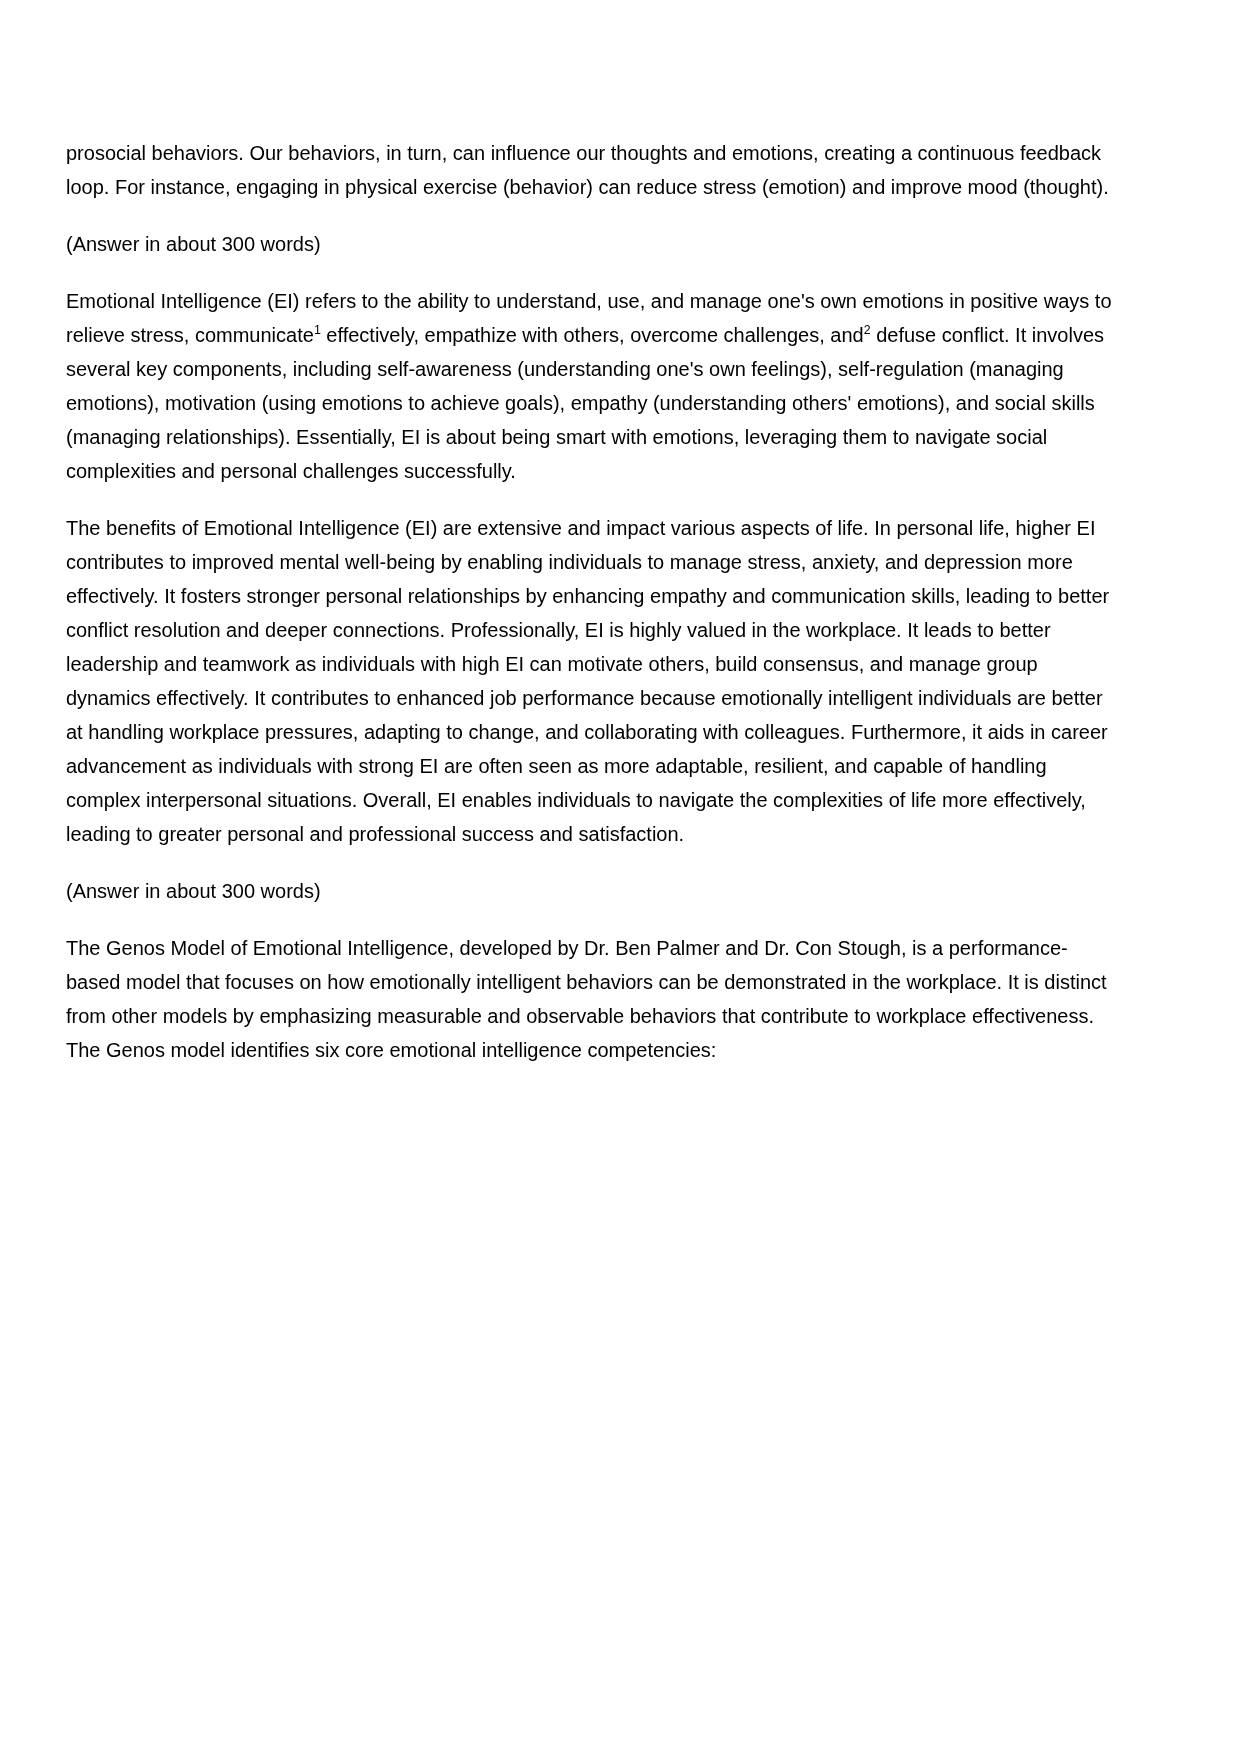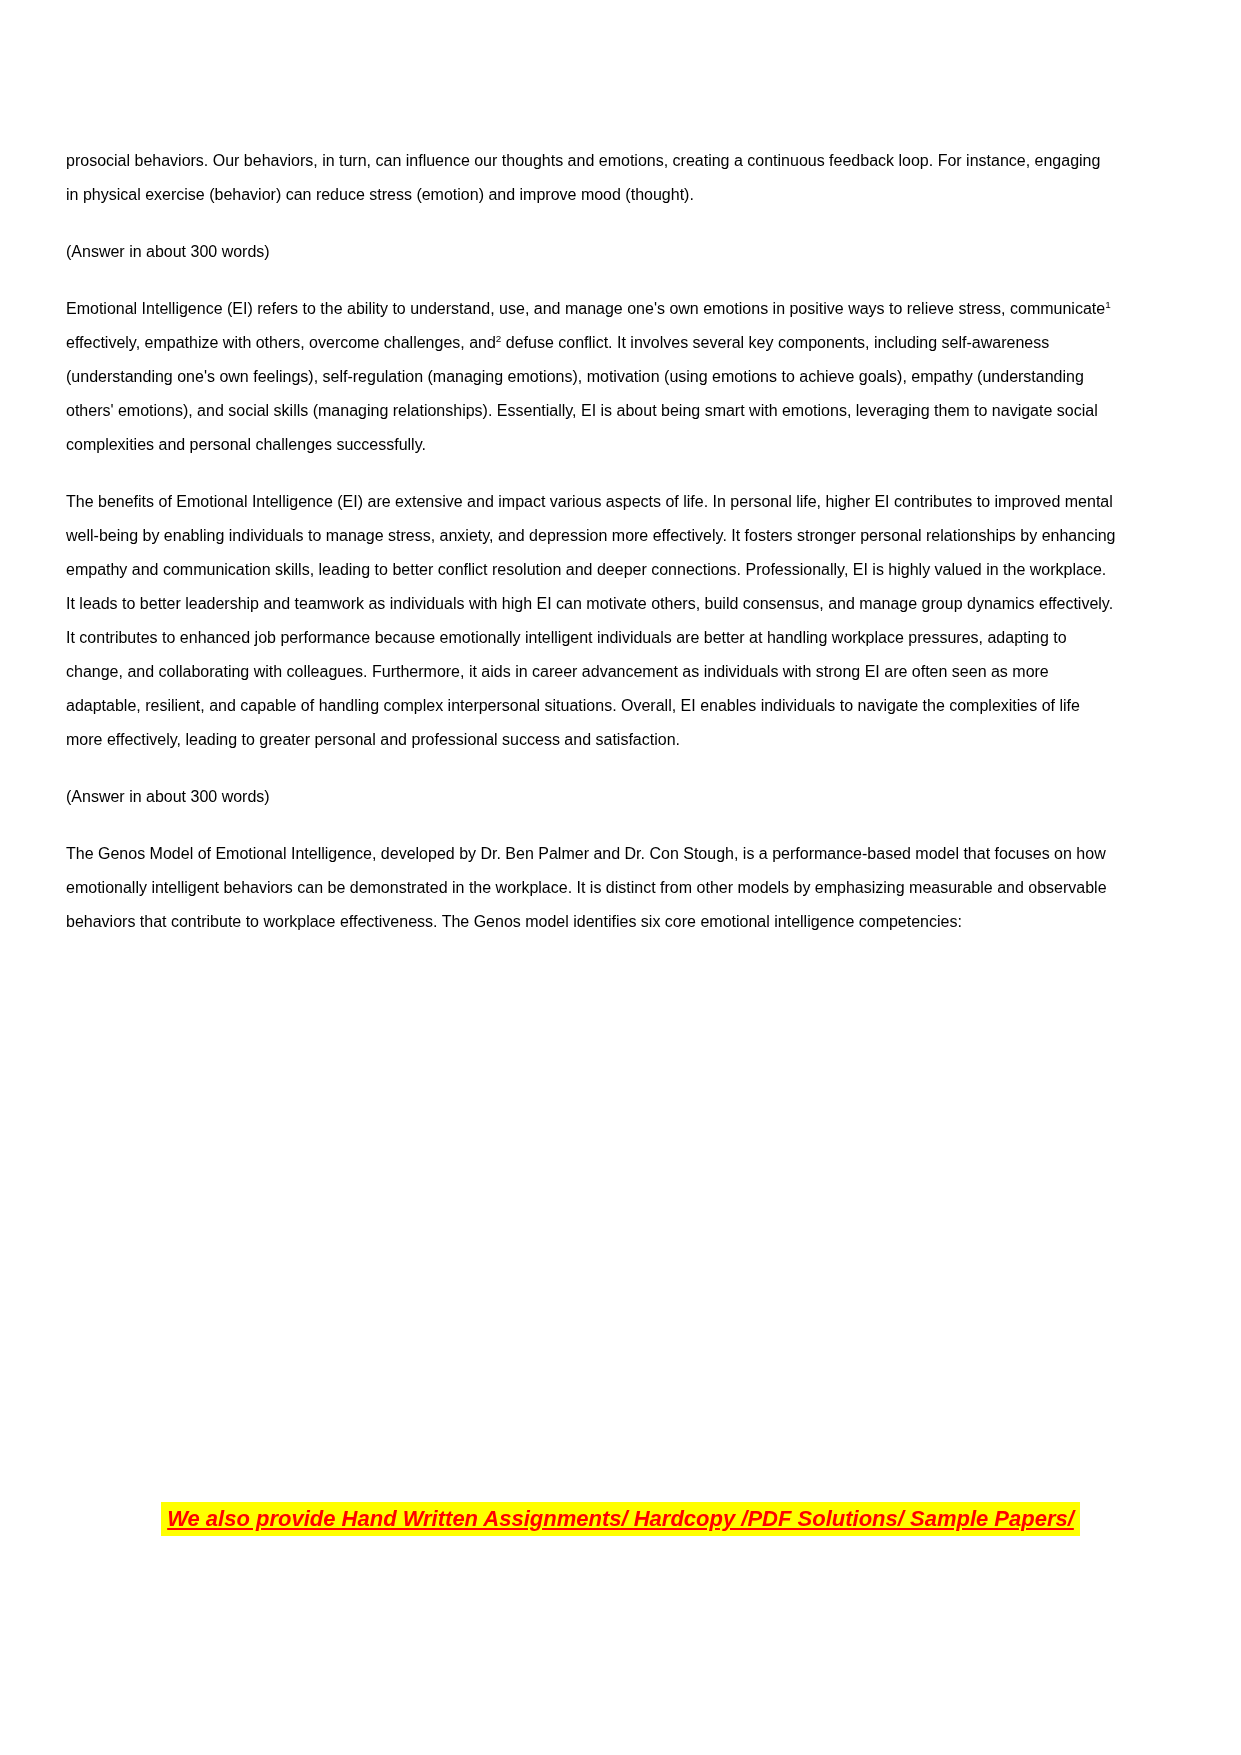--- a/index.html
+++ b/index.html
@@ -20,23 +20,23 @@
     background: #ffffff;
   }
   .content {
     position: absolute;
     left: 66px;
     top: 136px;
     width: 1050px;
     color: #000000;
   }
   .para {
-    font-size: 16px;
+    font-size: 20px;
     line-height: 34px;
-    margin: 8px 0 23px 0;
+    margin: 0 0 23px 0;
     font-weight: 400;
     text-align: left;
   }
   .para sup {
     font-size: 0.62em;
     line-height: 0;
     vertical-align: super;
   }
   .para .b {
     font-weight: 400;
@@ -67,17 +67,14 @@
 <div class="page">
   <div class="content">
       <p class="para"><span>prosocial behaviors. Our behaviors, in turn, can influence our thoughts and emotions, creating a continuous feedback loop. For instance, engaging in physical exercise (behavior) can reduce stress (emotion) and improve mood (thought).</span></p>
       <p class="para"><span>(Answer in about 300 words)</span></p>
       <p class="para"><span>Emotional Intelligence (EI) refers to the ability to understand, use, and manage one's own emotions in positive ways to relieve stress, communicate</span><sup>1</sup><span> effectively, empathize with others, overcome challenges, and</span><sup>2</sup><span> defuse conflict. It involves several key components, including self-awareness (understanding one's own feelings), self-regulation (managing emotions), motivation (using emotions to achieve goals), empathy (understanding others' emotions), and social skills (managing relationships). Essentially, EI is about being smart with emotions, leveraging them to navigate social complexities and personal challenges successfully.</span></p>
       <p class="para"><span>The benefits of Emotional Intelligence (EI) are extensive and impact various aspects of life. In personal life, higher EI contributes to </span><span class="b">improved mental well-being</span><span> by enabling individuals to manage stress, anxiety, and depression more effectively. It fosters </span><span class="b">stronger personal relationships</span><span> by enhancing empathy and communication skills, leading to better conflict resolution and deeper connections. Professionally, EI is highly valued in the workplace. It leads to </span><span class="b">better leadership and teamwork</span><span> as individuals with high EI can motivate others, build consensus, and manage group dynamics effectively. It contributes to </span><span class="b">enhanced job performance</span><span> because emotionally intelligent individuals are better at handling workplace pressures, adapting to change, and collaborating with colleagues. Furthermore, it aids in </span><span class="b">career advancement</span><span> as individuals with strong EI are often seen as more adaptable, resilient, and capable of handling complex interpersonal situations. Overall, EI enables individuals to navigate the complexities of life more effectively, leading to greater personal and professional success and satisfaction.</span></p>
       <p class="para"><span>(Answer in about 300 words)</span></p>
       <p class="para"><span>The Genos Model of Emotional Intelligence, developed by Dr. Ben Palmer and Dr. Con Stough, is a performance-based model that focuses on how emotionally intelligent behaviors can be demonstrated in the workplace. It is distinct from other models by emphasizing measurable and observable behaviors that contribute to workplace effectiveness. The Genos model identifies six core emotional intelligence competencies:</span></p>
     </div>
   <div class="footer">
-    <div class="footer-row">
-      <span class="footer-line" style="color: rgb(255, 0, 0); background-color: rgb(255, 255, 0);">We also provide Hand Written Assignments/ Hardcopy /PDF Solutions/ Sample Papers/</span>
-    </div>
   </div>
 </div>
 
 </body></html>

